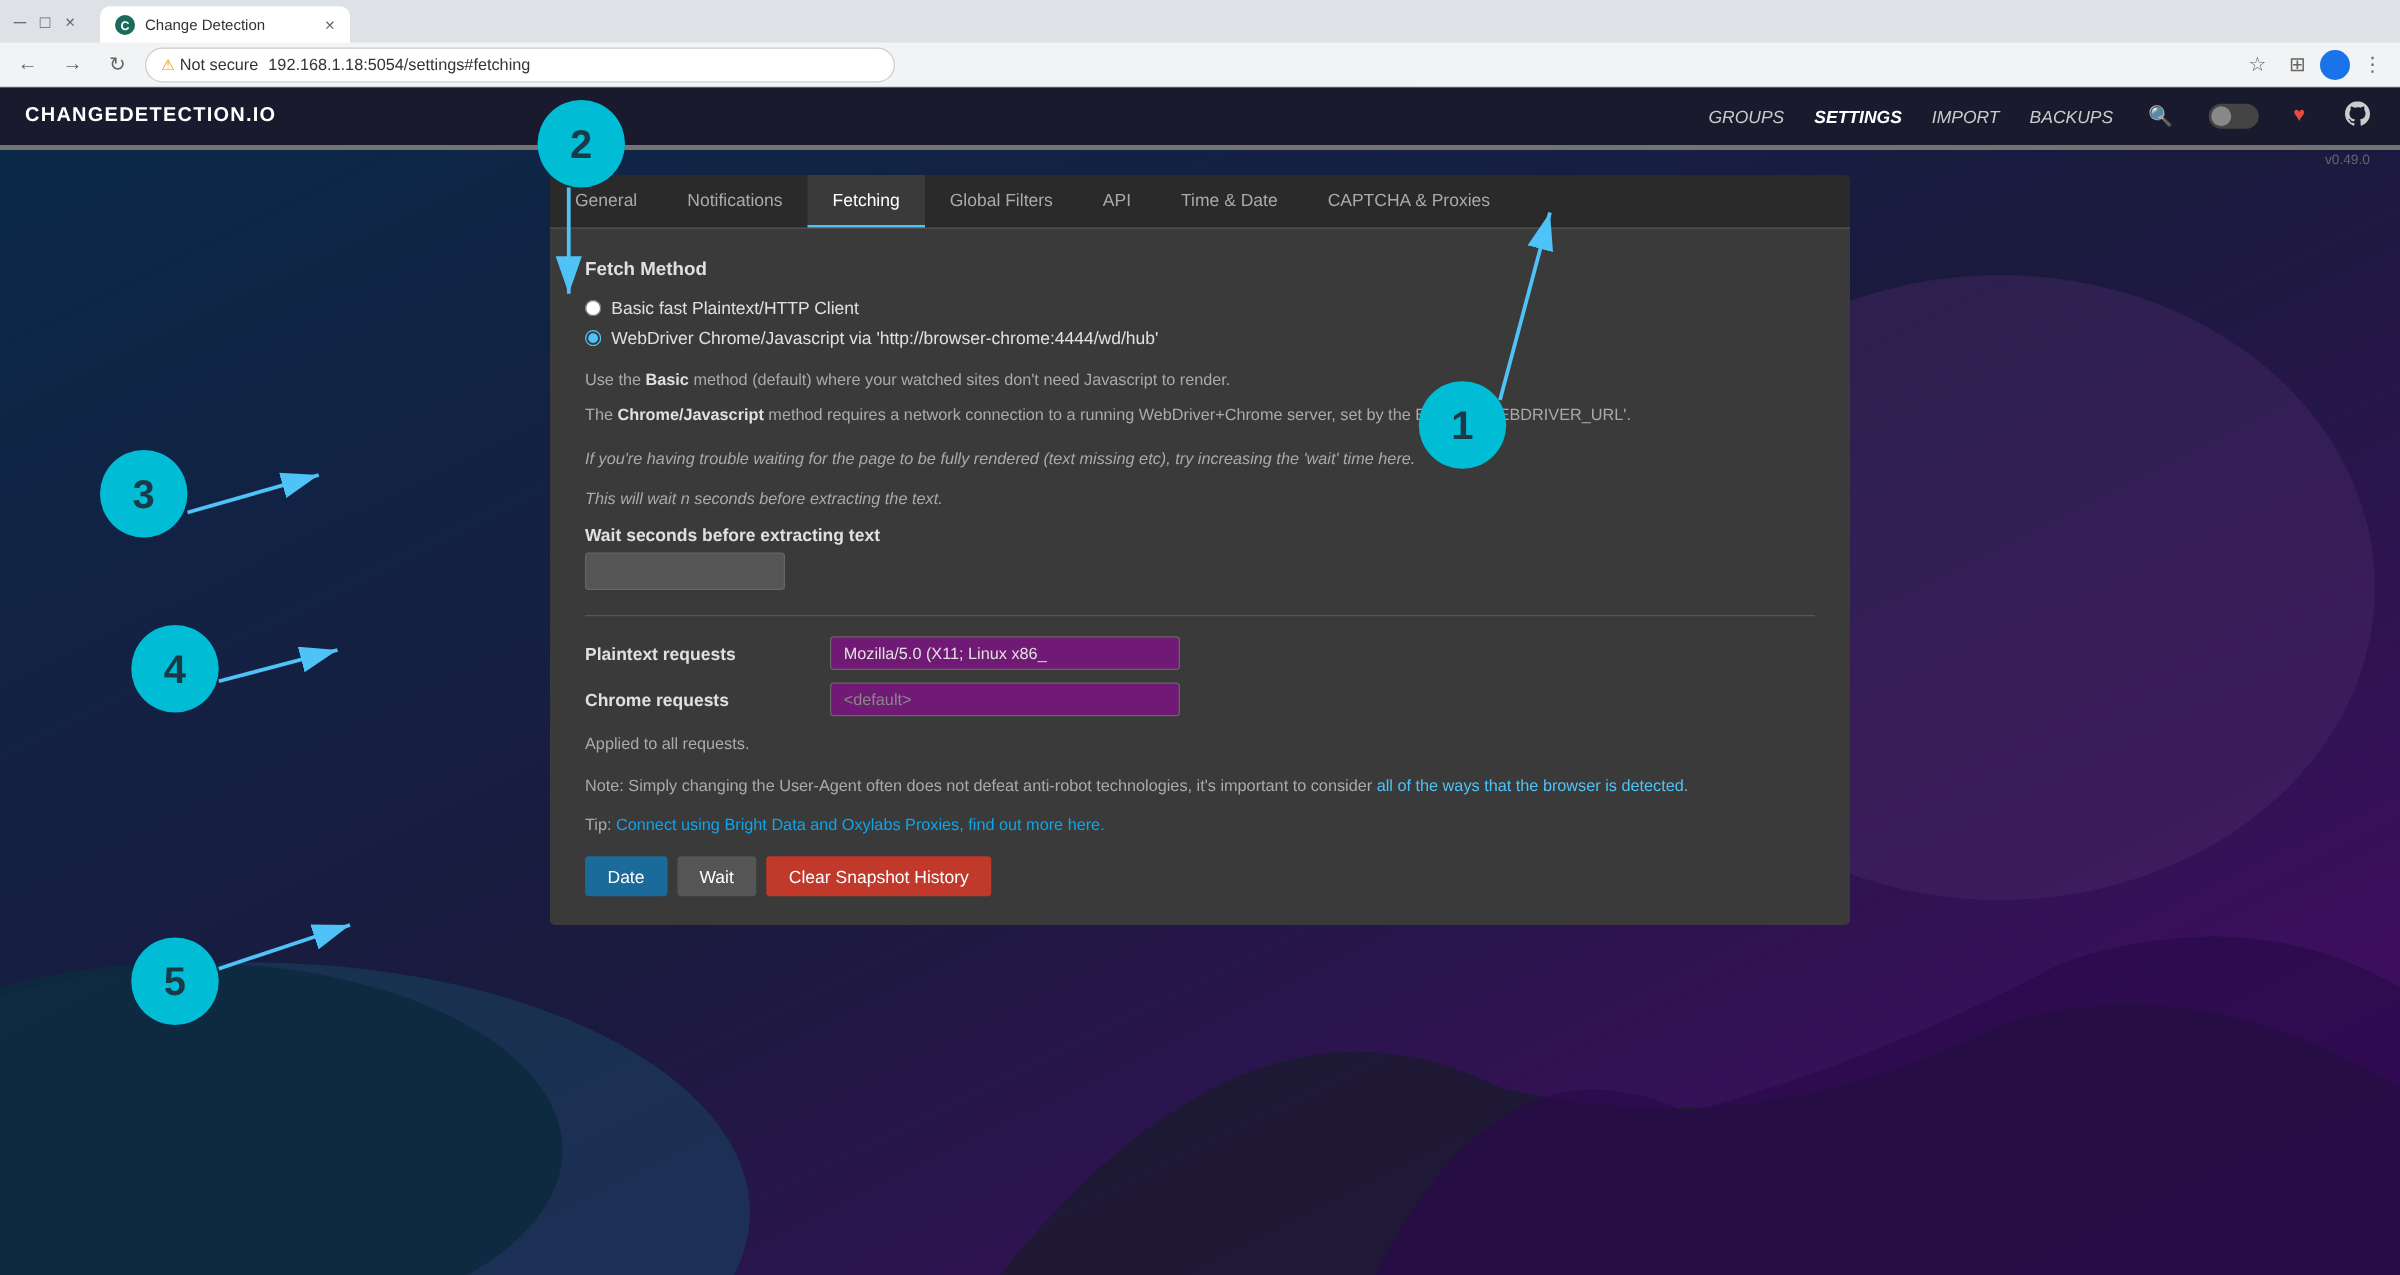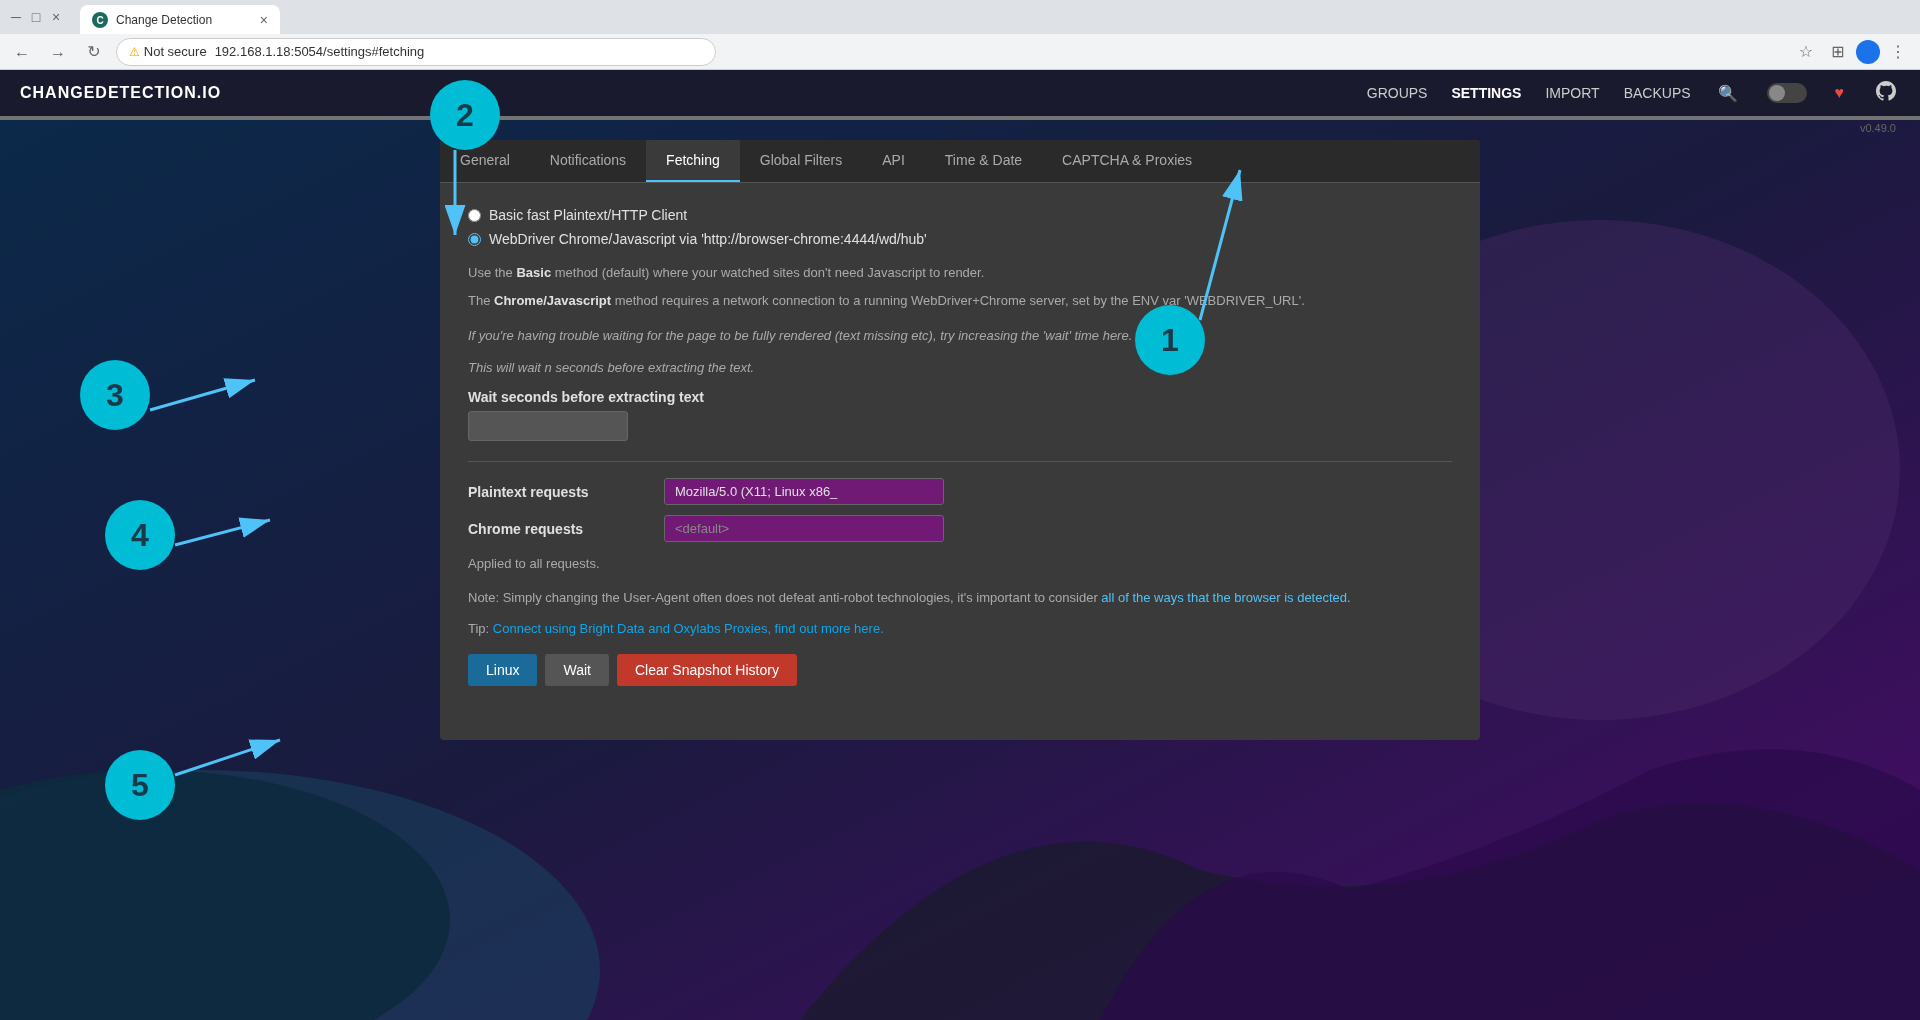--- a/index.html
+++ b/index.html
@@ -152,20 +152,21 @@
       margin-left: auto;
       display: flex;
       align-items: center;
       gap: 24px;
     }
     .nav-link {
       color: #ccc;
       text-decoration: none;
       font-size: 14px;
       cursor: pointer;
+      font-style: italic;
     }
     .nav-search-btn, .nav-toggle, .nav-heart, .nav-github {
       cursor: pointer;
       color: #ccc;
       font-size: 16px;
       background: none;
       border: none;
       padding: 0 4px;
     }
     .nav-toggle {
@@ -508,20 +509,21 @@
         <button class="settings-tab">Notifications</button>
         <button class="settings-tab active">Fetching</button>
         <button class="settings-tab">Global Filters</button>
         <button class="settings-tab">API</button>
         <button class="settings-tab">Time &amp; Date</button>
         <button class="settings-tab">CAPTCHA &amp; Proxies</button>
       </div>
 
       <div class="settings-body">
 
+        <div class="section-title">Fetch Method</div>
 
         <div class="radio-group">
           <label class="radio-option">
             <input type="radio" name="fetch_method" style="">
             <span class="radio-label">Basic fast Plaintext/HTTP Client</span>
           </label>
           <label class="radio-option">
             <input type="radio" name="fetch_method" checked="" style="">
             <span class="radio-label">WebDriver Chrome/Javascript via 'http://browser-chrome:4444/wd/hub'</span>
           </label>
@@ -560,21 +562,21 @@
 
         <p class="note-text">
           Note: Simply changing the User-Agent often does not defeat anti-robot technologies, it's important to consider <a class="note-link" href="#">all of the ways that the browser is detected</a>.
         </p>
 
         <p class="tip-text">
           Tip: <a class="tip-link" href="#">Connect using Bright Data and Oxylabs Proxies, find out more here.</a>
         </p>
 
         <div class="action-buttons">
-          <button class="btn-save">Linux</button>
+          <button class="btn-save">Date</button>
           <button class="btn-back">Wait</button>
           <button class="btn-clear">Clear Snapshot History</button>
         </div>
       </div>
     </div>
   </div>
 
   <div class="annotation" style="top: 235px; left: 1135px;">
     <span>1</span>
   </div>

